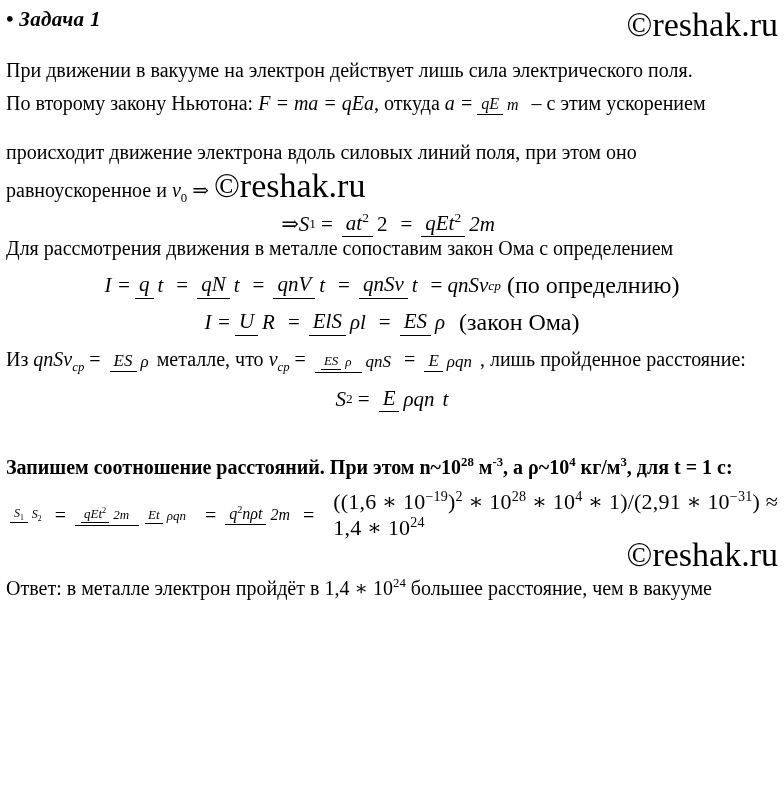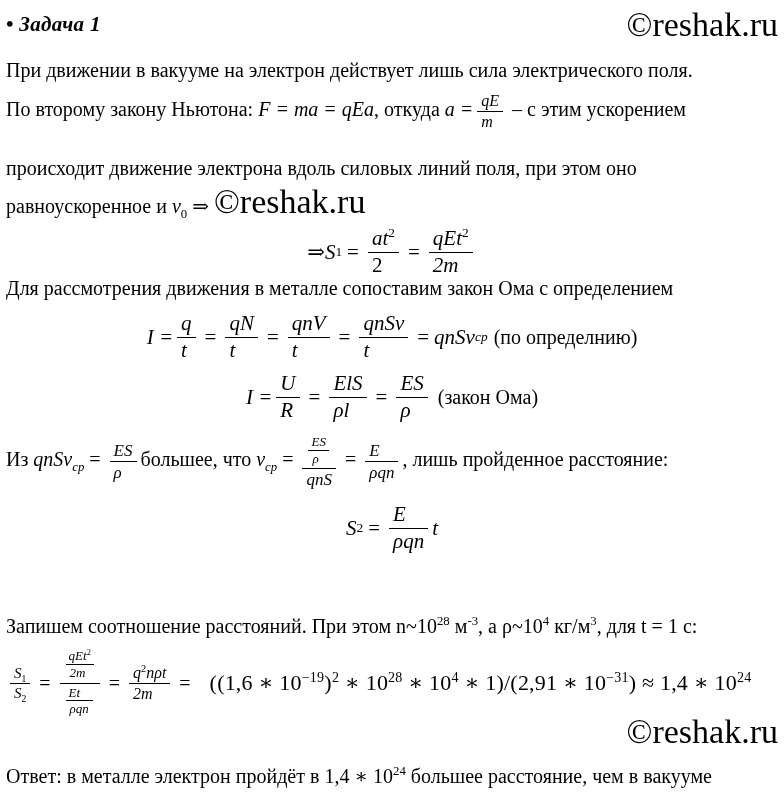--- a/index.html
+++ b/index.html
@@ -1,63 +1,63 @@
 <!DOCTYPE html>
 <html lang="ru"><head>
 <meta charset="utf-8">
 <style>
   html,body{margin:0;padding:0;background:#ffffff;color:#000;}
   body{width:784px;height:806px;overflow:hidden;
        font-family:"Liberation Serif","DejaVu Serif",serif;}
   .page{padding:5px 6px 0 6px;}
 
-  .trow{display:flex;justify-content:space-between;align-items:center;padding-top:2px;}
+  .trow{display:flex;justify-content:space-between;align-items:flex-start;padding-top:2px;}
   .title{font-size:21px;font-weight:bold;font-style:italic;letter-spacing:.3px;}
   .wm{font-family:Liberation Serif, serif;font-size:34px;line-height:1.05;font-weight:400;}
 
   .line{font-size:20px;margin:0;line-height:1.15;}
   .mi{font-style:italic;}
   .op{margin:0 5px;}
 
   
-  .fr{display:inline-flex;flex-direction:column;vertical-align:middle;
+  .fr{display:inline-flex;text-align:center;vertical-align:middle;
       line-height:1.12;margin:0 4px;}
   .fr .nu{display:block;border-bottom:1.5px solid #000;padding:0 4px 1px;}
   .fr .de{display:block;padding:1px 4px 0;}
   .fr.in{font-size:16px;}           
   .fr.md{font-size:17px;}           
   .fr.sm{font-size:13px;margin:1px 2px;}
   .fr.sm .nu{border-bottom-width:1.1px;padding:0 3px 0;}
 
   sub,sup{line-height:0;}
   sub{font-size:64%;}
   sup{font-size:64%;}
 
   .formula{display:flex;justify-content:center;align-items:center;font-size:21px;}
-  .formula .note{font-size:20px;margin-left:6px;}
+  .formula .note{font-size:24px;margin-left:6px;}
 
   #p1{margin-top:16px;}
   #p2{margin-top:10px;}
   #p3{margin-top:26px;}
   #p4{margin-top:4px;}
   #f1{margin-top:8px;}
   #p5a{margin-top:0;}
   #p5b{margin-top:16px;}
   #f2{margin-top:12px;}
   #f3{margin-top:10px;}
   #p6{margin-top:12px;line-height:1.1;}
   #f4{margin-top:14px;}
-  #p7{margin-top:62px;}
+  #p7{margin-top:44px;font-weight:bold;}
 
   #f5{margin-top:10px;display:flex;align-items:center;justify-content:flex-start;font-size:20px;}
-  #f5 .lhs{font-size:15px;}
+  #f5 .lhs{font-size:12px;}
   #f5 .mid2{font-size:16px;}
   #f5 .expr{font-size:22px;margin-left:14px;letter-spacing:.2px;}
   #wm2{margin-top:-4px;text-align:right;}
-  #p8{margin-top:16px;}
+  #p8{margin-top:4px;}
 </style>
 </head>
 <body>
 
 <div class="page">
 
   <div class="trow">
     <span class="title">• Задача 1</span>
     <span class="wm">©reshak.ru</span>
   </div>
@@ -133,21 +133,21 @@
     <span class="fr">
         <span class="nu mi">ES</span>
         <span class="de mi">ρ</span>
       </span>
     <span class="note">(закон Ома)</span>
   </div>
 
   <p class="line" id="p6"><span>Из </span><span class="mi">qnSv</span><sub class="mi">ср</sub><span class="op">=</span><span class="fr md">
         <span class="nu mi">ES</span>
         <span class="de mi">ρ</span>
-      </span><span>большее, что </span><span class="mi">v</span><sub class="mi">ср</sub><span class="op">=</span><span class="fr md">
+      </span><span>металле, что </span><span class="mi">v</span><sub class="mi">ср</sub><span class="op">=</span><span class="fr md">
         <span class="nu"><span class="fr sm">
             <span class="nu mi">ES</span>
             <span class="de mi">ρ</span>
           </span></span>
         <span class="de mi">qnS</span>
       </span><span class="op">=</span><span class="fr md">
         <span class="nu mi">E</span>
         <span class="de mi">ρqn</span>
       </span><span>, лишь пройденное расстояние:</span></p>
 

